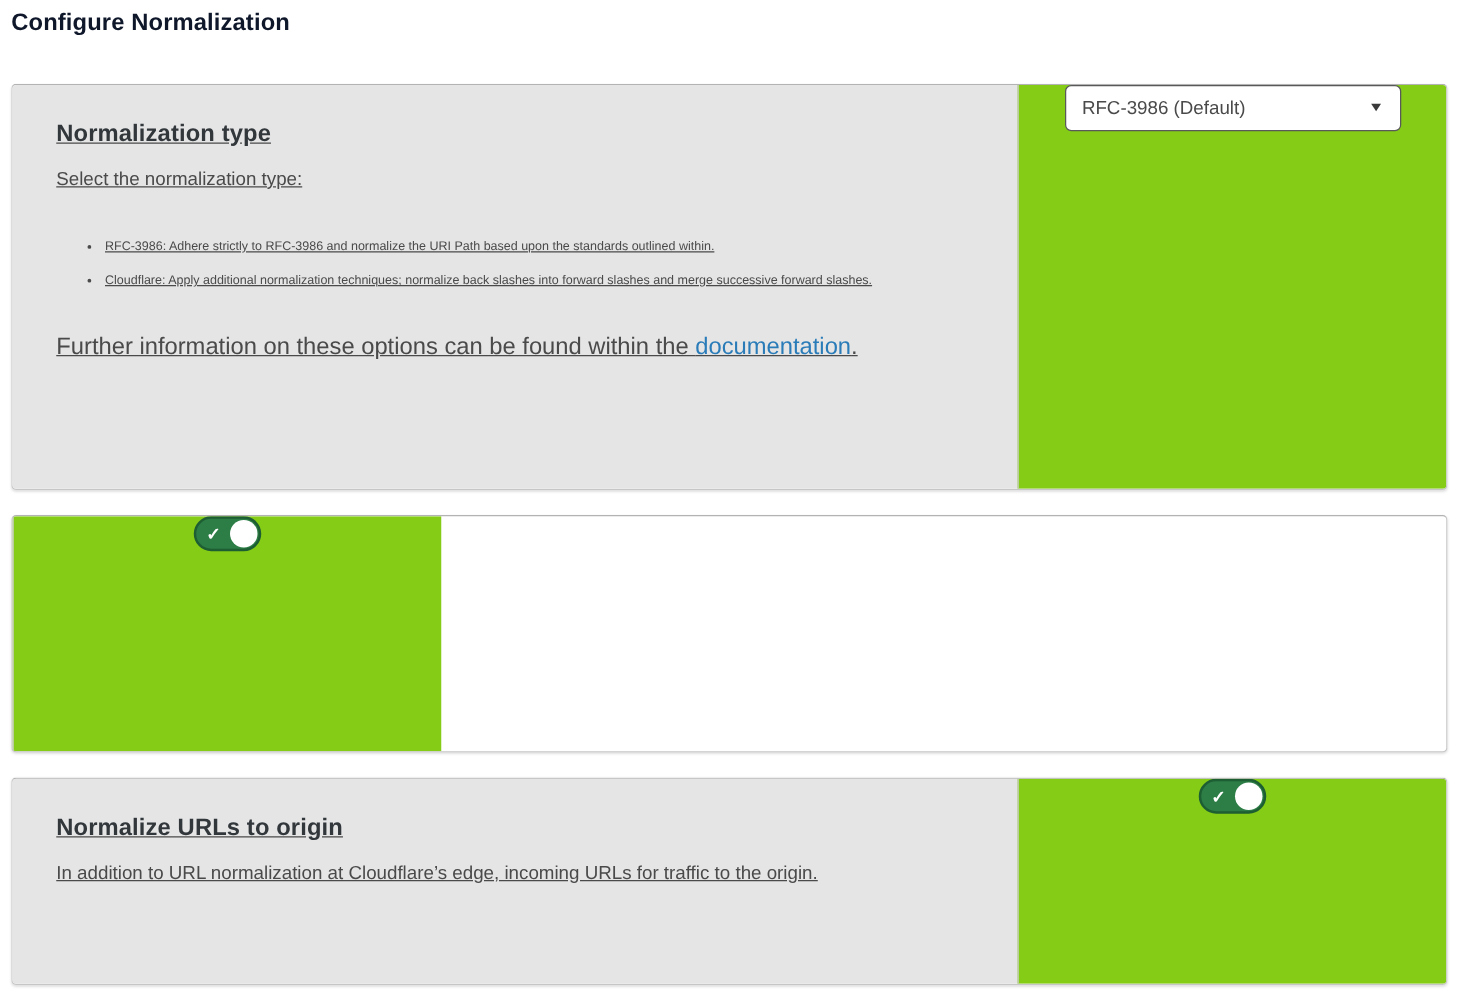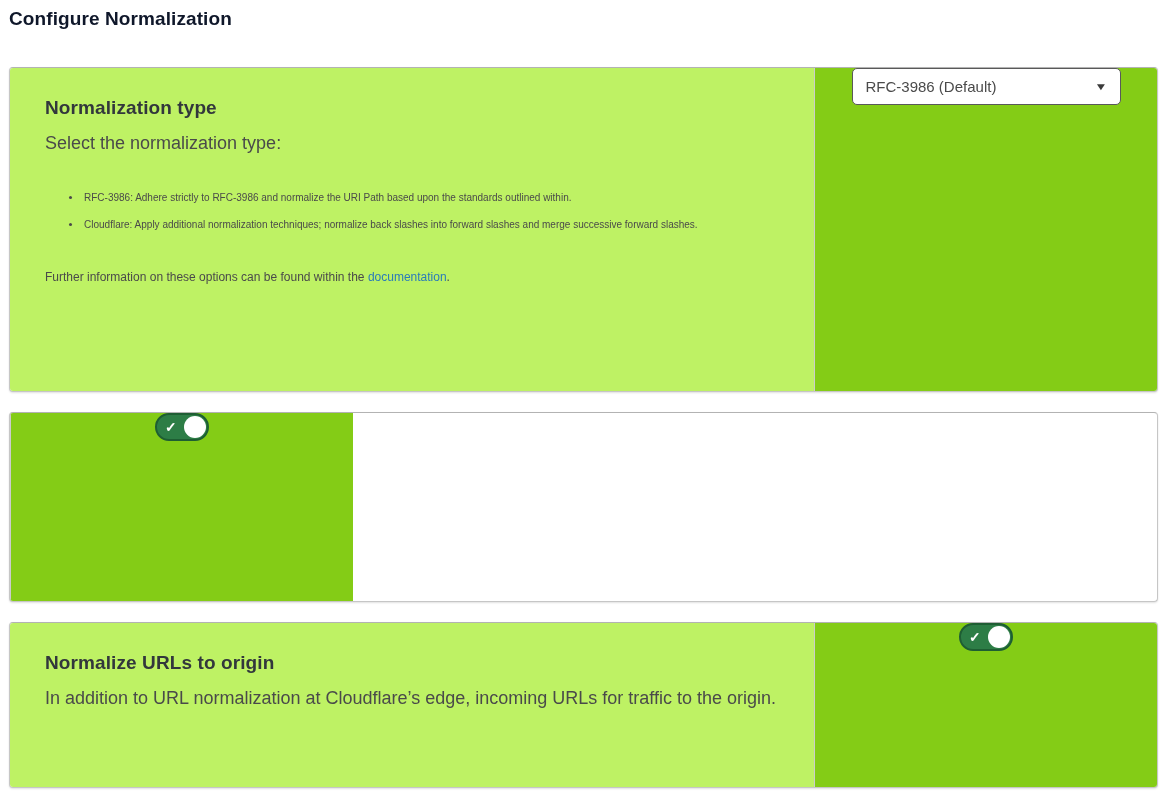--- a/index.html
+++ b/index.html
@@ -39,57 +39,58 @@
     box-shadow: 0 1px 2px rgba(0,0,0,0.12);
     overflow: hidden;
     background: #ffffff;
   }
   .card-1 { min-height: 325px; }
   .card-2 { min-height: 190px; }
   .card-3 { min-height: 166px; }
   .card-main {
     flex: 1 1 auto;
     padding: 29px 35px 30px 35px;
-    background: #bef264;
+    background: #e5e5e5;
+    text-decoration: underline;
   }
   .card-side {
     flex: 0 0 343px;
     width: 343px;
     background: #84cc16;
     border-left: 1px solid #cccccc;
     display: flex;
     align-items: flex-start;
     justify-content: center;
   }
   .card-heading {
     font-size: 19px;
     font-weight: 700;
     color: #32373c;
     margin: 0 0 11px 0;
     letter-spacing: 0.1px;
   }
   .card-text {
-    font-size: 18px;
+    font-size: 15px;
     line-height: 27px;
     color: #4a4a4a;
     margin: 0;
     max-width: 732px;
   }
   .card-bullets {
     margin: 27px 0 0 0;
     padding-left: 37px;
     max-width: 700px;
     font-size: 10px;
     line-height: 27px;
     color: #4a4a4a;
   }
   .card-bullets li { margin: 0; padding-left: 2px; }
   .card-footer {
     margin-top: 26px;
-    font-size: 12px;
+    font-size: 19px;
     line-height: 27px;
     color: #4a4a4a;
   }
   .doc-link {
     color: #2a7cb9;
     text-decoration: none;
     cursor: pointer;
   }
   
   .select-control {

